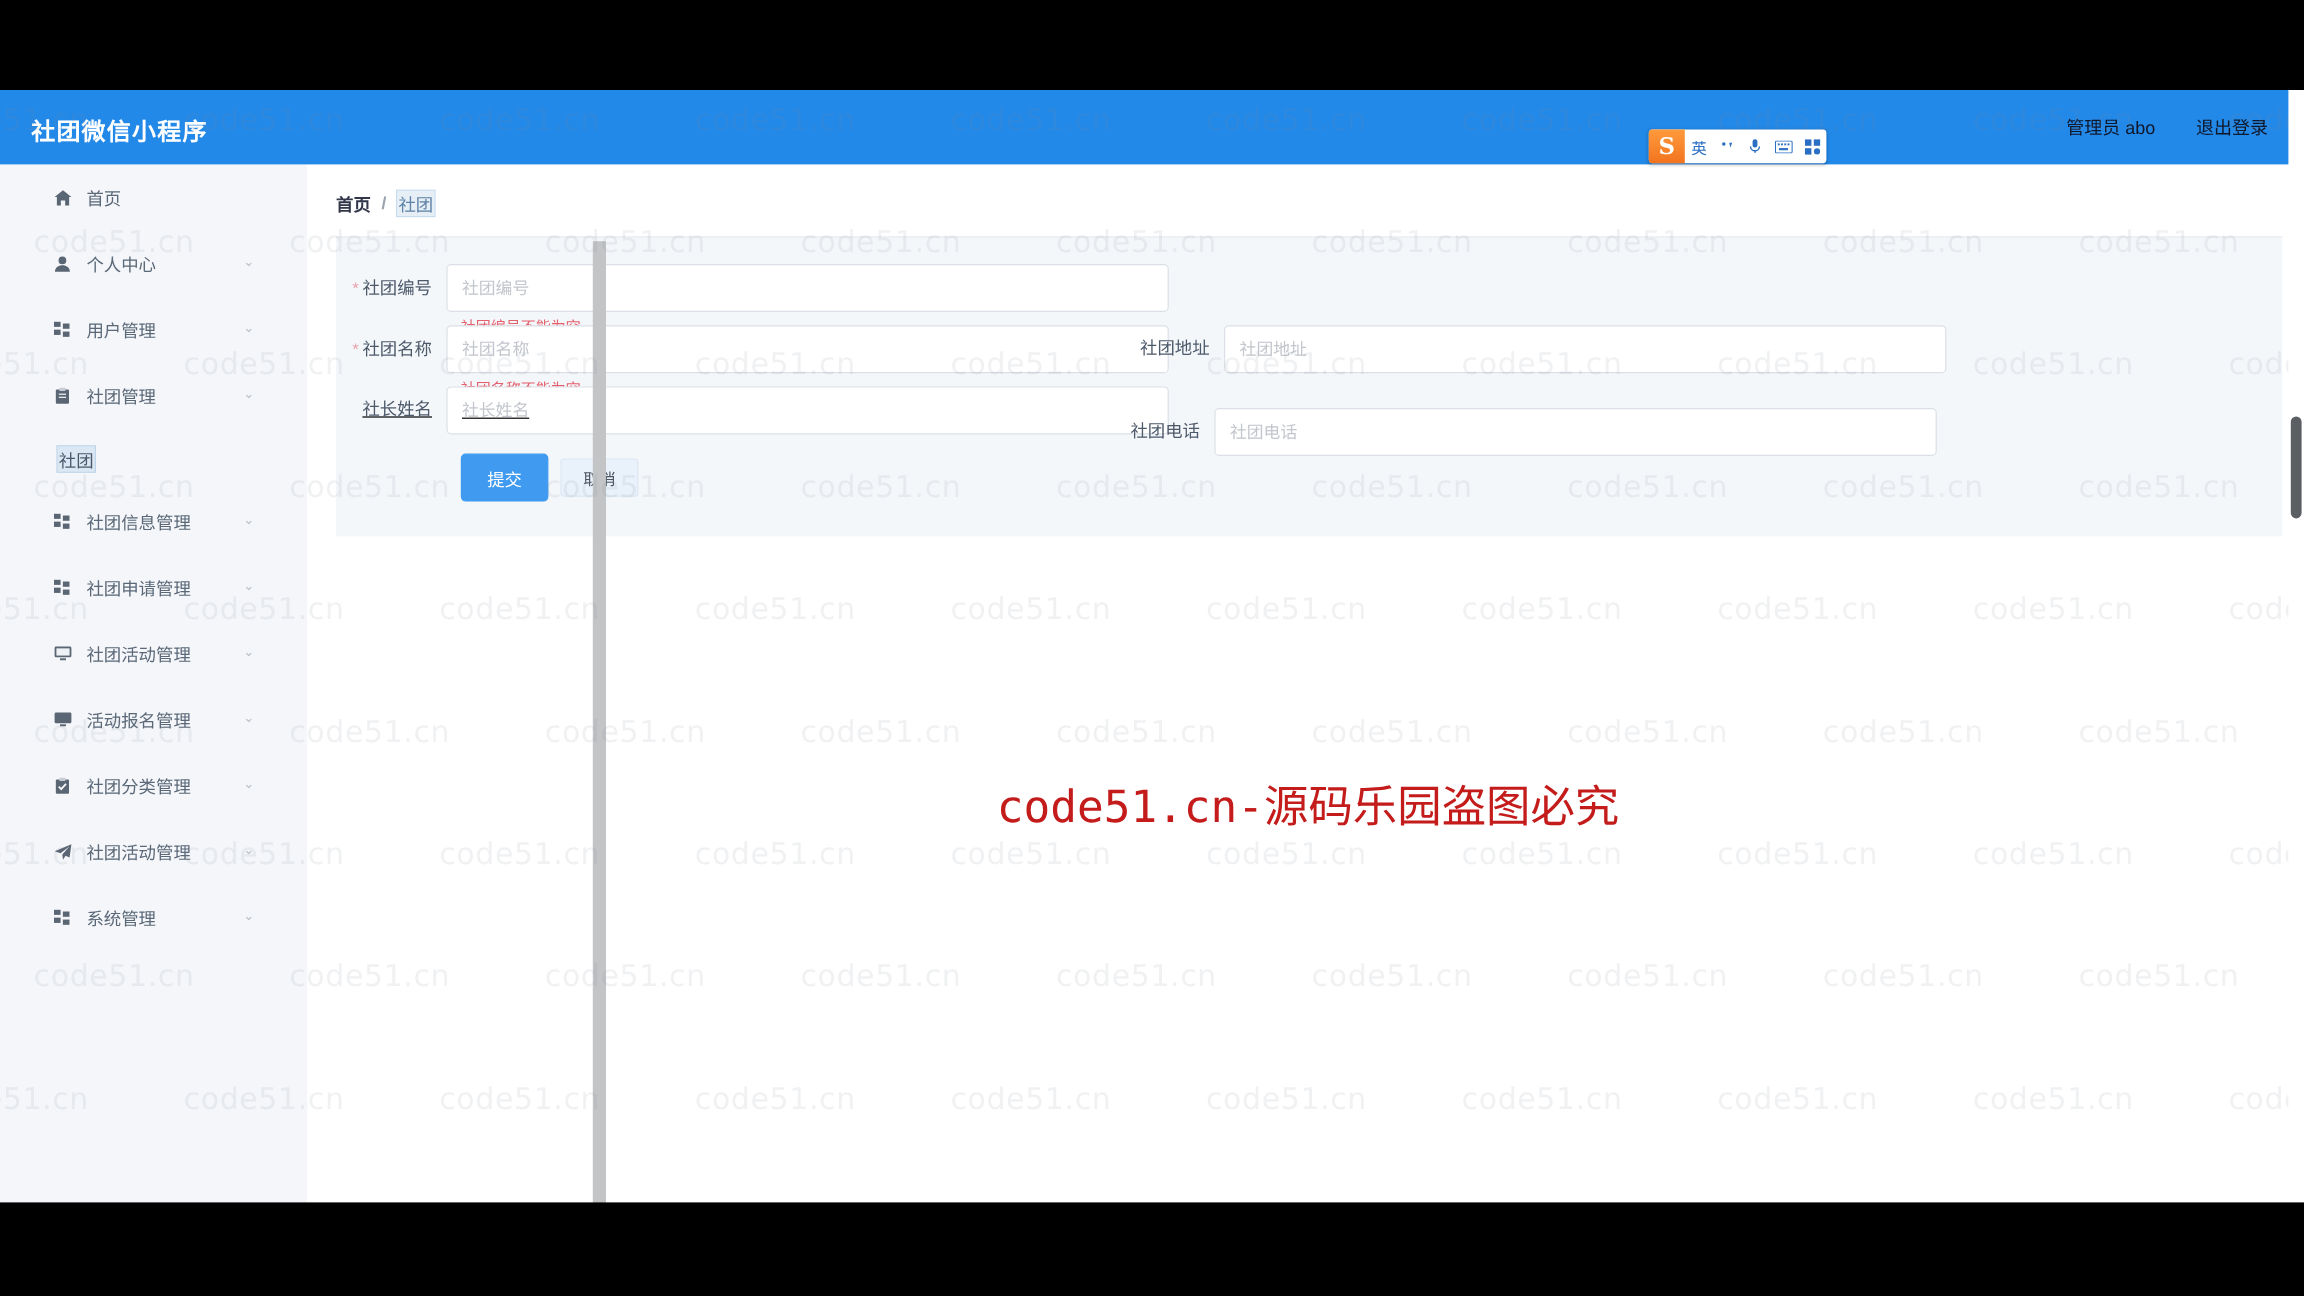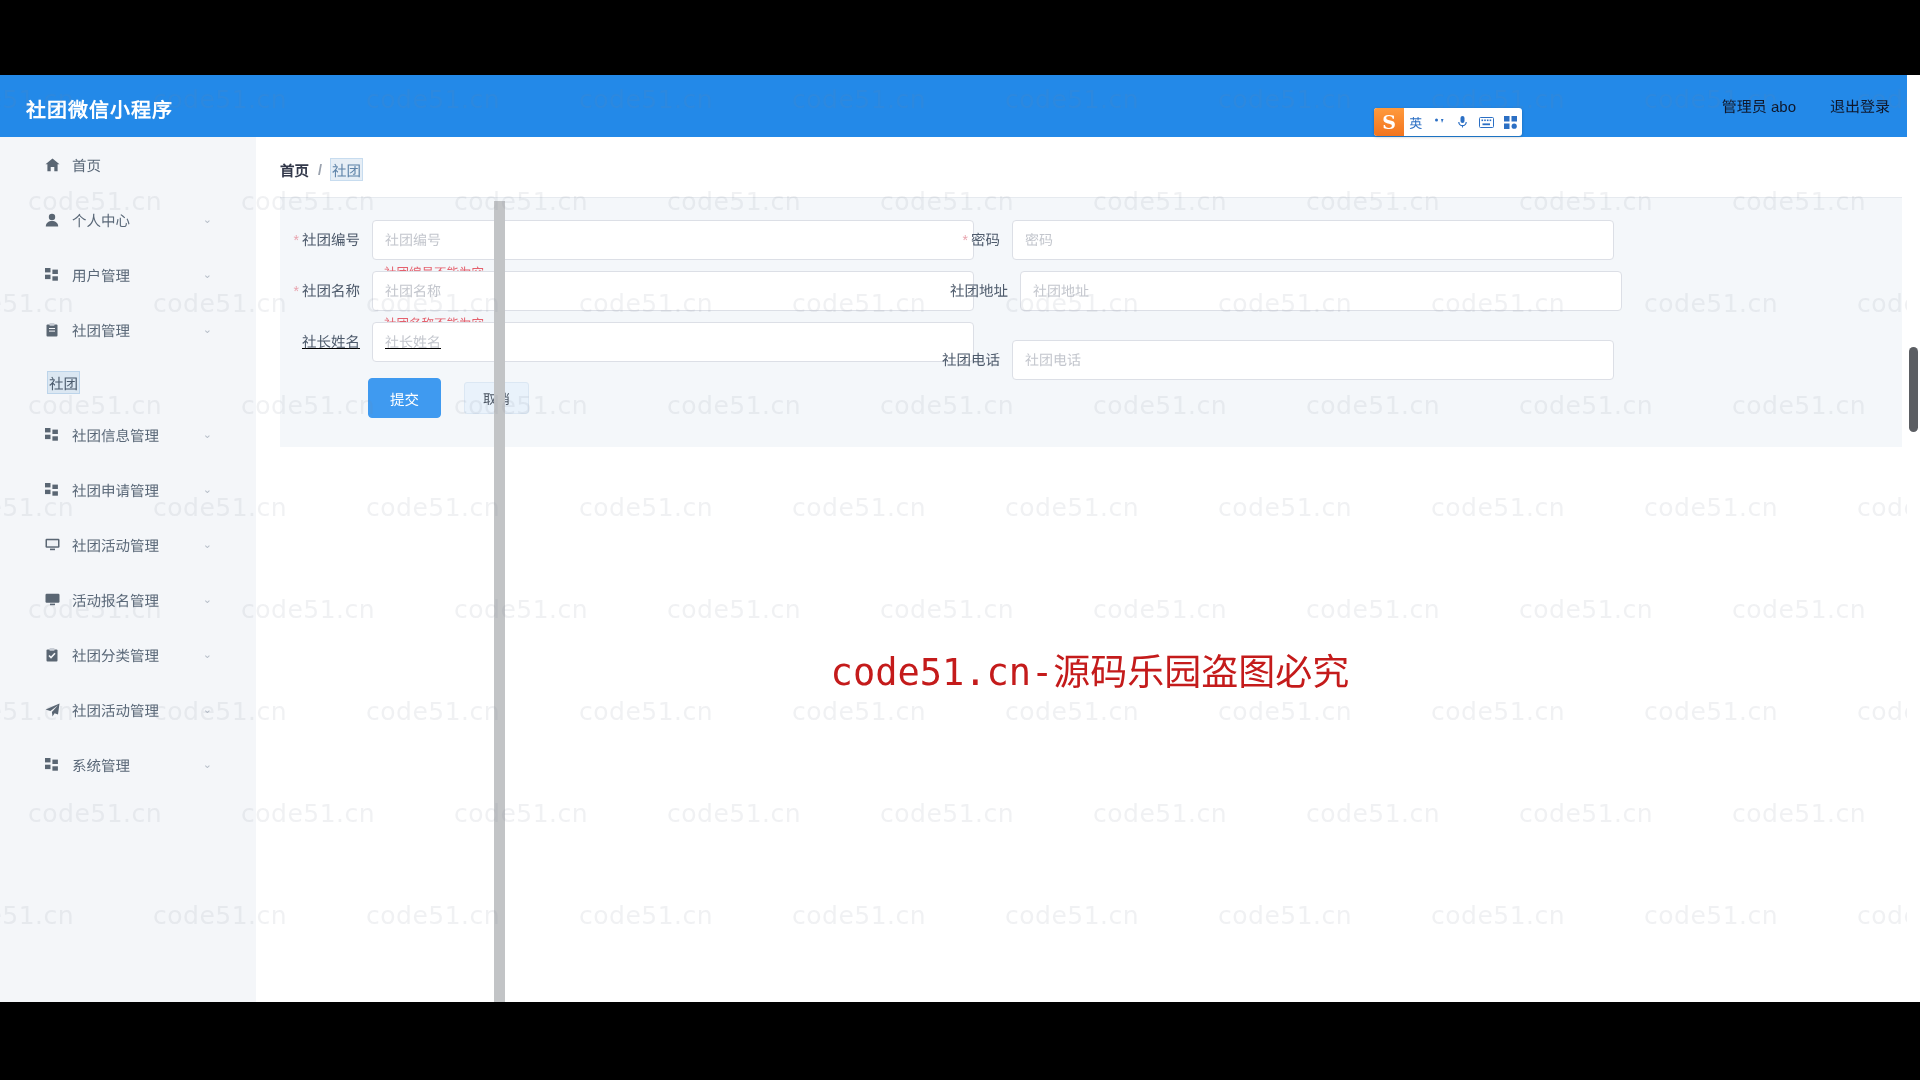--- a/index.html
+++ b/index.html
@@ -228,24 +228,24 @@
   .field .err {
     position: absolute;
     left: 104px; top: 42px;
     font-size: 12.5px;
     color: #e4606d;
     white-space: nowrap;
   }
 
   #btn-row {
     position: absolute;
-    left: 88px; top: 180px;
+    left: 104px; top: 180px;
     display: flex;
     align-items: flex-start;
-    gap: 23px;
+    gap: 10px;
   }
   #btn-submit {
     width: 73px; height: 40px;
     background: #3f9af0;
     border: 1px solid #3f9af0;
     border-radius: 4px;
     color: #ffffff;
     font-size: 14.5px;
     cursor: pointer;
     font-family: "Liberation Sans", sans-serif;
@@ -568,24 +568,20 @@
           </div>
           <div class="field" style="left: 0px; top: 73px;">
             <div class="lbl"><span class="req">*</span><span>社团名称</span></div>
             <input type="text" placeholder="社团名称" style="">
             <div class="err">社团名称不能为空</div>
           </div>
           <div class="field" style="left: 0px; top: 124px; text-decoration: underline;">
             <div class="lbl"><span>社长姓名</span></div>
             <input type="text" placeholder="社长姓名" style="">
           </div>
-          <div class="field" style="left: 640px; top: 22px;">
-            <div class="lbl"><span class="req">*</span><span>密码</span></div>
-            <input type="text" placeholder="密码" style="">
-          </div>
           <div class="field" style="left: 648px; top: 73px;">
             <div class="lbl"><span>社团地址</span></div>
             <input type="text" placeholder="社团地址" style="">
           </div>
           <div class="field" style="left: 640px; top: 142px;">
             <div class="lbl"><span>社团电话</span></div>
             <input type="text" placeholder="社团电话" style="">
           </div>
         </div>
 

